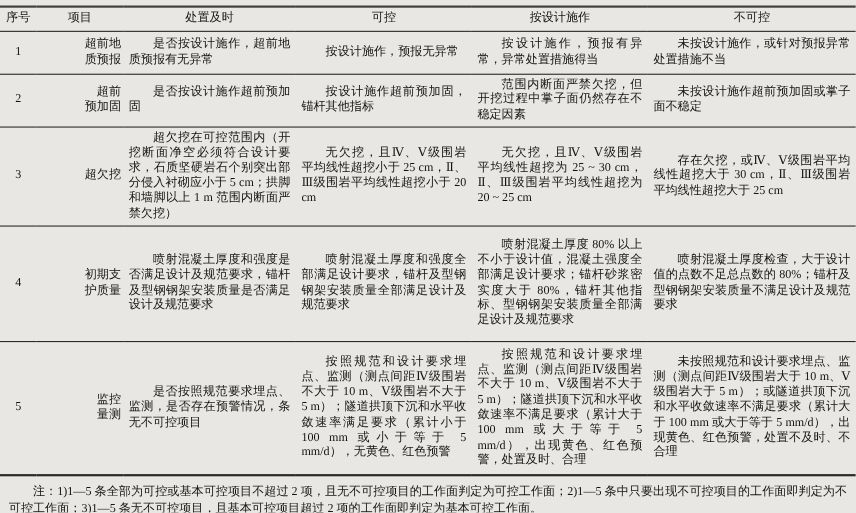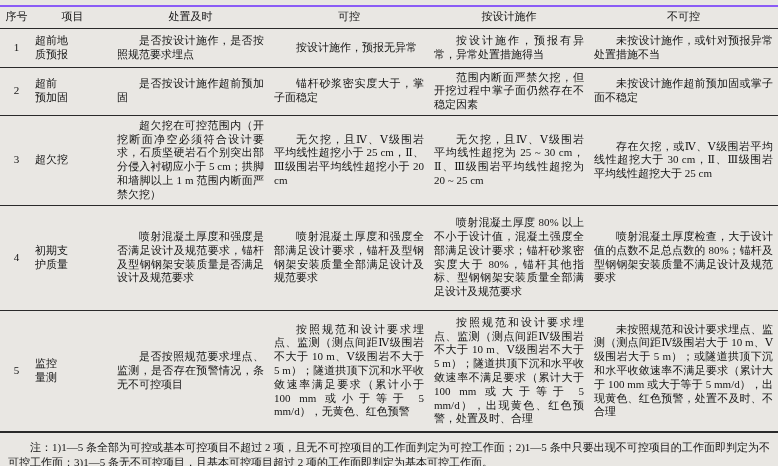--- a/index.html
+++ b/index.html
@@ -15,21 +15,21 @@
   .page {
     width: 778px;
     height: 466px;
     box-sizing: border-box;
     padding-top: 5px;
   }
   table.eval {
     width: 778px;
     border-collapse: collapse;
     table-layout: fixed;
-    border-top: 2px solid #8b5cf6;
+    border-top: 2px solid #404040;
     border-bottom: 2px solid #2a2a2a;
   }
   table.eval thead tr {
     border-bottom: 1.5px solid #2a2a2a;
   }
   table.eval tbody tr {
     border-bottom: 1px solid #2a2a2a;
   }
   table.eval tbody tr:last-child {
     border-bottom: none;
@@ -44,21 +44,21 @@
     overflow: hidden;
   }
   th {
     text-align: center;
     padding: 2px 2px;
   }
   td.c-no {
     text-align: center;
   }
   td.c-item {
-    text-align: left;
+    text-align: right;
     white-space: pre-line;
     padding: 3px 2px;
   }
   td.c-text {
     text-align: justify;
     text-justify: inter-character;
     text-indent: 2em;
   }
   tr.hrow   { height: 22px; }
   tr.r1 { height: 39px; }
@@ -96,31 +96,31 @@
         <th>可控</th>
         <th>按设计施作</th>
         <th>不可控</th>
       </tr>
     </thead>
     <tbody>
       <tr class="r1">
         <td class="c-no">1</td>
         <td class="c-item">超前地
 质预报</td>
-        <td class="c-text">是否按设计施作，是否按照规范要求埋点</td>
+        <td class="c-text">是否按设计施作，超前地质预报有无异常</td>
         <td class="c-text">按设计施作，预报无异常</td>
         <td class="c-text">按设计施作，预报有异常，异常处置措施得当</td>
         <td class="c-text">未按设计施作，或针对预报异常处置措施不当</td>
       </tr>
       <tr class="r2">
         <td class="c-no">2</td>
         <td class="c-item">超前
 预加固</td>
         <td class="c-text">是否按设计施作超前预加固</td>
-        <td class="c-text">锚杆砂浆密实度大于，掌子面稳定</td>
+        <td class="c-text">按设计施作超前预加固，锚杆其他指标</td>
         <td class="c-text">范围内断面严禁欠挖，但开挖过程中掌子面仍然存在不稳定因素</td>
         <td class="c-text">未按设计施作超前预加固或掌子面不稳定</td>
       </tr>
       <tr class="r3">
         <td class="c-no">3</td>
         <td class="c-item">超欠挖</td>
         <td class="c-text">超欠挖在可控范围内（开挖断面净空必须符合设计要求，石质坚硬岩石个别突出部分侵入衬砌应小于 5 cm；拱脚和墙脚以上 1 m 范围内断面严禁欠挖）</td>
         <td class="c-text">无欠挖，且Ⅳ、Ⅴ级围岩平均线性超挖小于 25 cm，Ⅱ、Ⅲ级围岩平均线性超挖小于 20 cm</td>
         <td class="c-text">无欠挖，且Ⅳ、Ⅴ级围岩平均线性超挖为 25 ~ 30 cm，Ⅱ、Ⅲ级围岩平均线性超挖为 20 ~ 25 cm</td>
         <td class="c-text">存在欠挖，或Ⅳ、Ⅴ级围岩平均线性超挖大于 30 cm，Ⅱ、Ⅲ级围岩平均线性超挖大于 25 cm</td>

